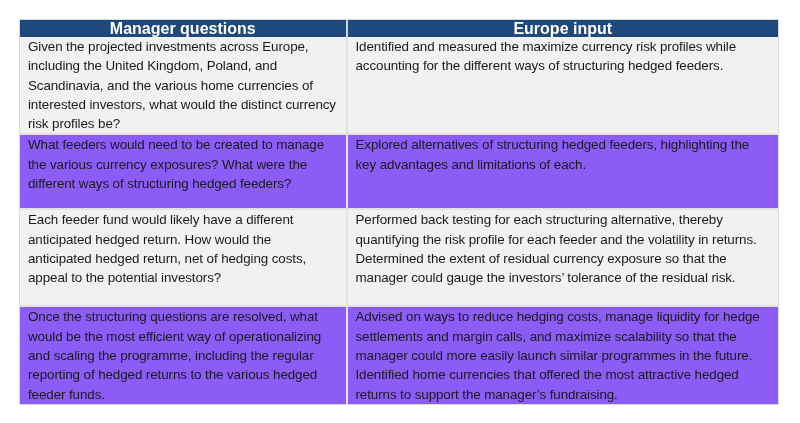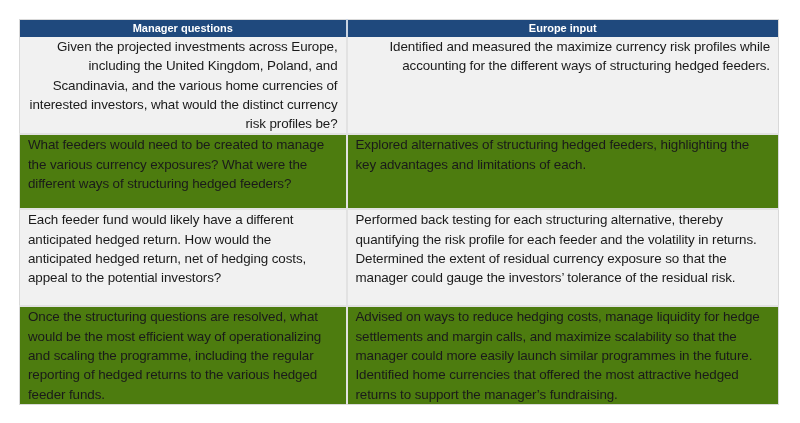--- a/index.html
+++ b/index.html
@@ -27,41 +27,41 @@
       font-size: 13.4px;
       color: #1a1a1a;
       border: 1px solid #d9d9d9;
     }
     col.c1 { width: 327px; }
     col.c2 { width: 432px; }
     thead th {
       background: #1f497d;
       color: #ffffff;
       font-weight: bold;
-      font-size: 11px;
+      font-size: 16px;
       height: 17px;
       padding: 0;
       line-height: 17px;
       text-align: center;
       border-right: 2px solid #c9d4e3;
     }
     thead th:last-child { border-right: none; }
     tbody td {
       vertical-align: top;
       padding: 0 8px 0 8px;
       line-height: 19.3px;
       border-top: 2px solid #e2e2e2;
       border-right: 2px solid #e2e2e2;
       letter-spacing: -0.1px;
     }
     tbody td:last-child { border-right: none; }
     tbody tr.grey td { background: #f1f1f1; }
-    tbody tr.white td { background: #4d7c0f; }
+    tbody tr.white td { background: #8b5cf6; }
     tbody tr:first-child td { border-top: none; }
-    tr.r1 td { height: 96px; text-align: right; }
+    tr.r1 td { height: 96px; }
     tr.r2 td { height: 73px; }
     tr.r3 td { height: 95px; }
     tr.r4 td { height: 92px; }
   </style>
 </head>
 <body>
 
 <div class="page">
   <table class="qa">
     <colgroup>

